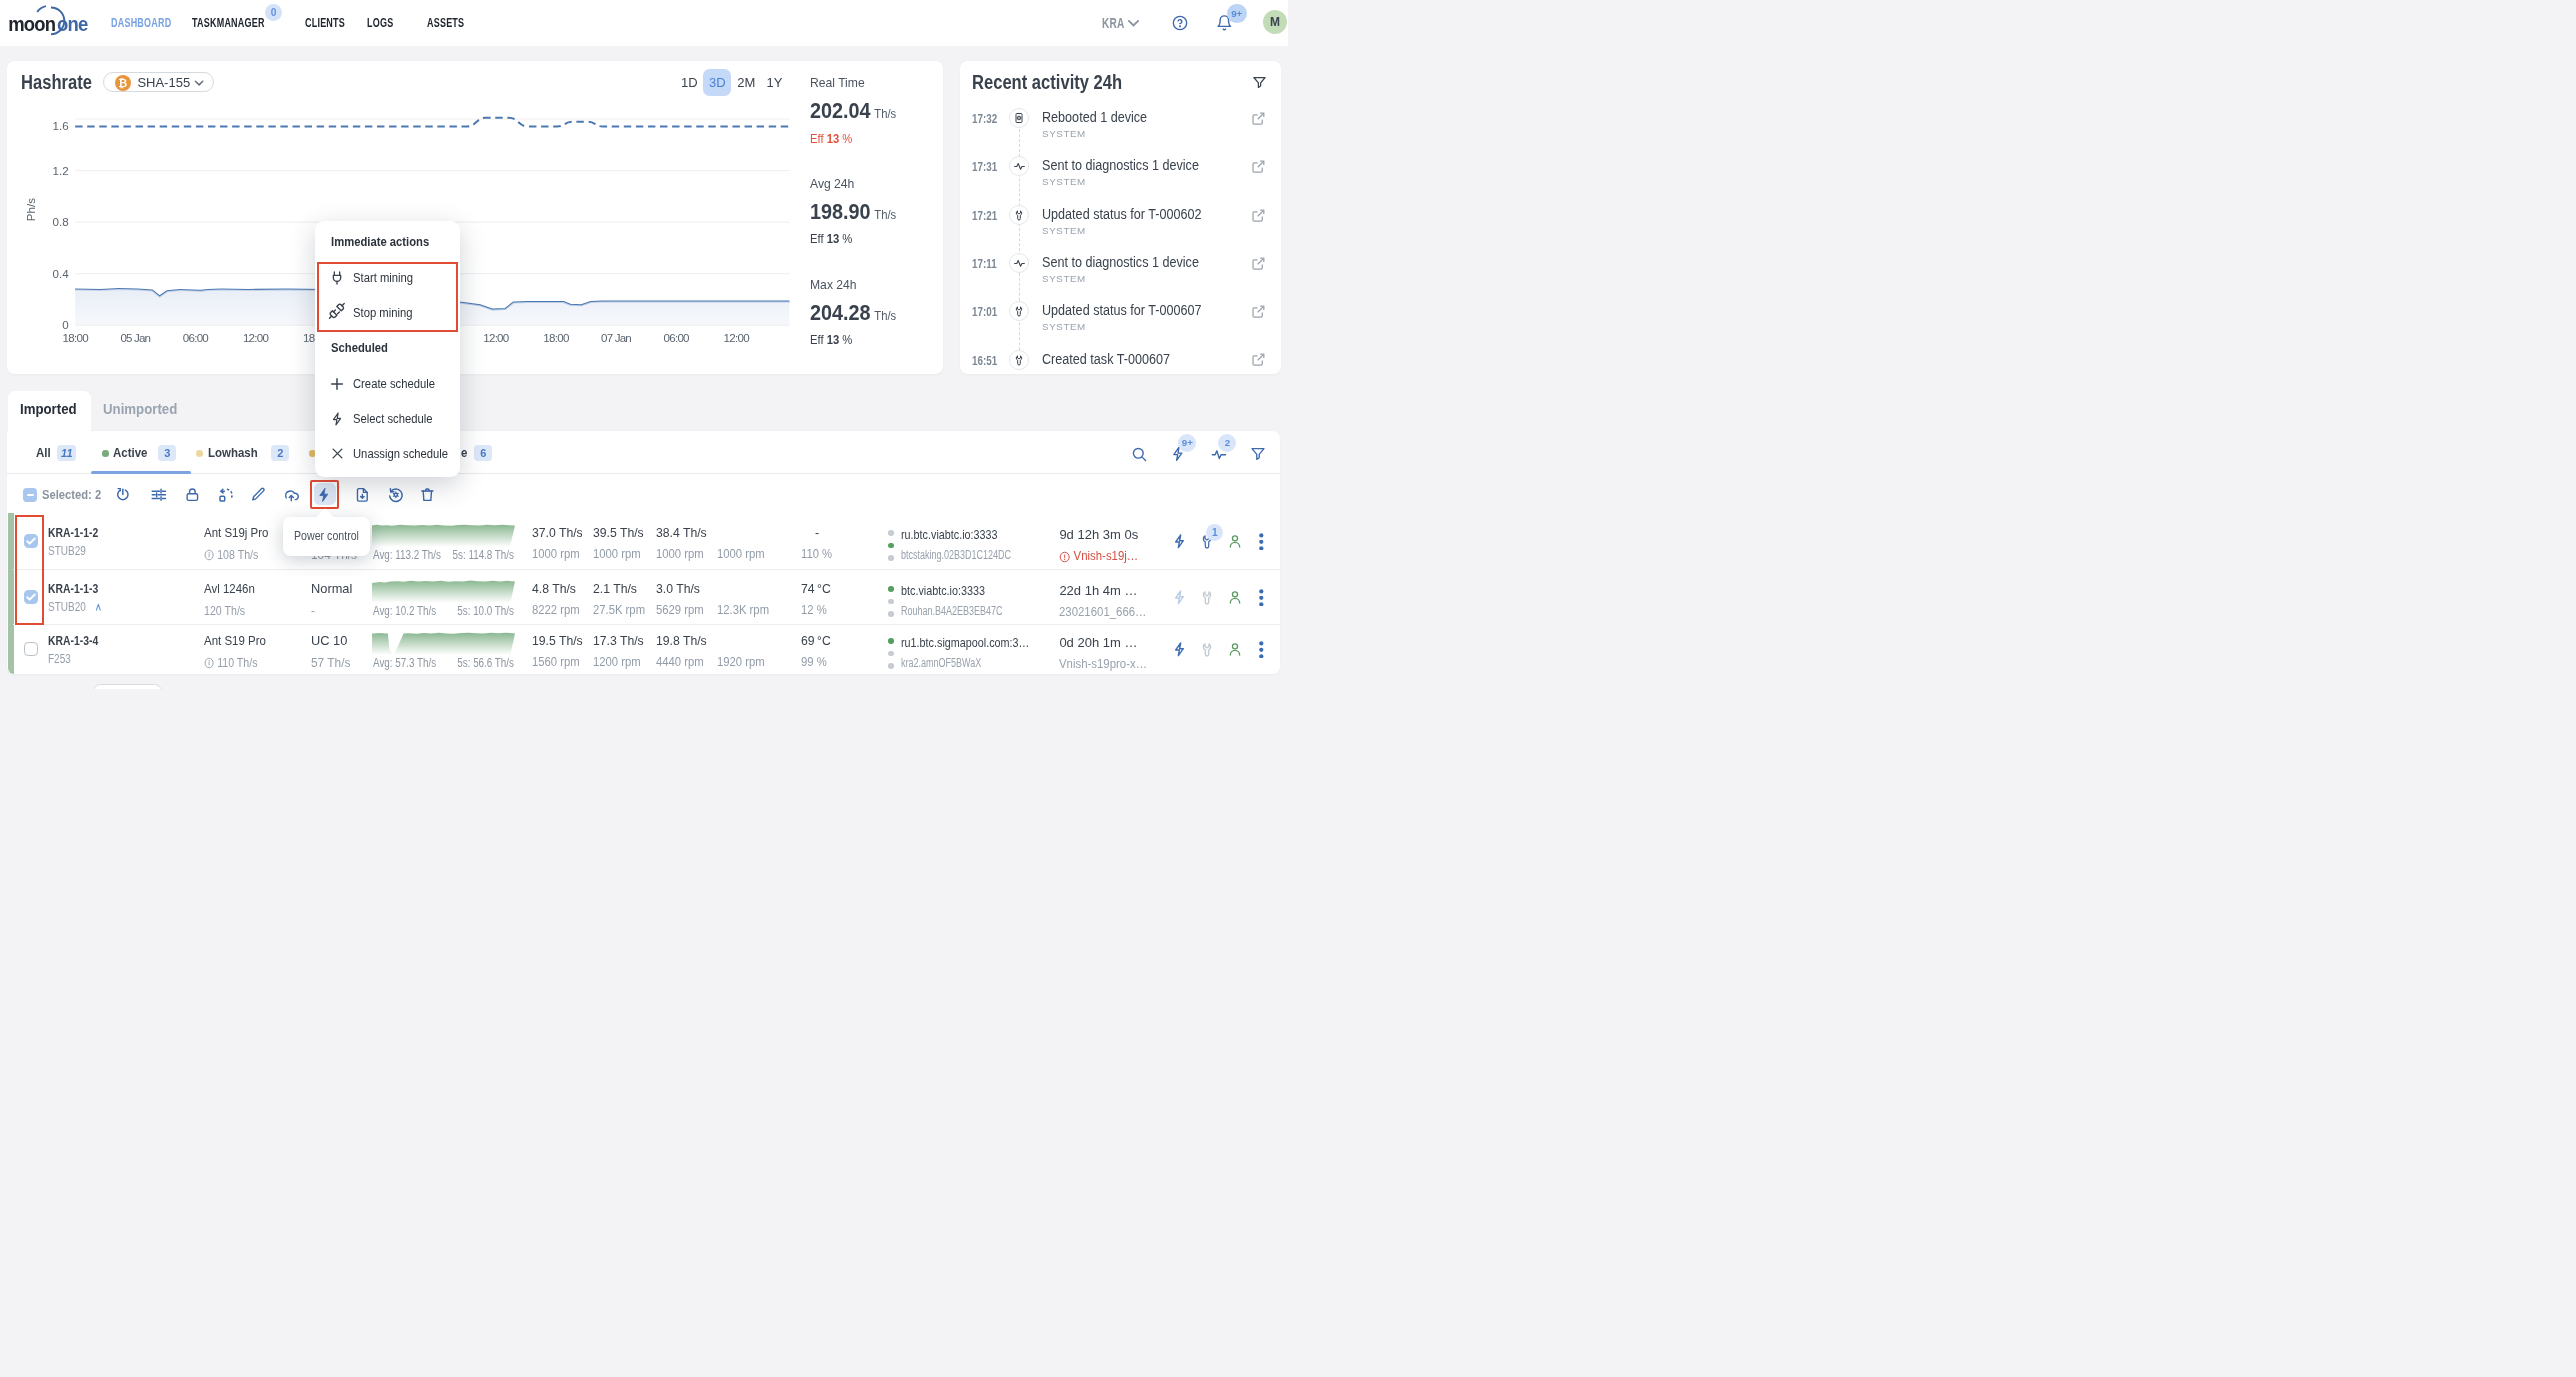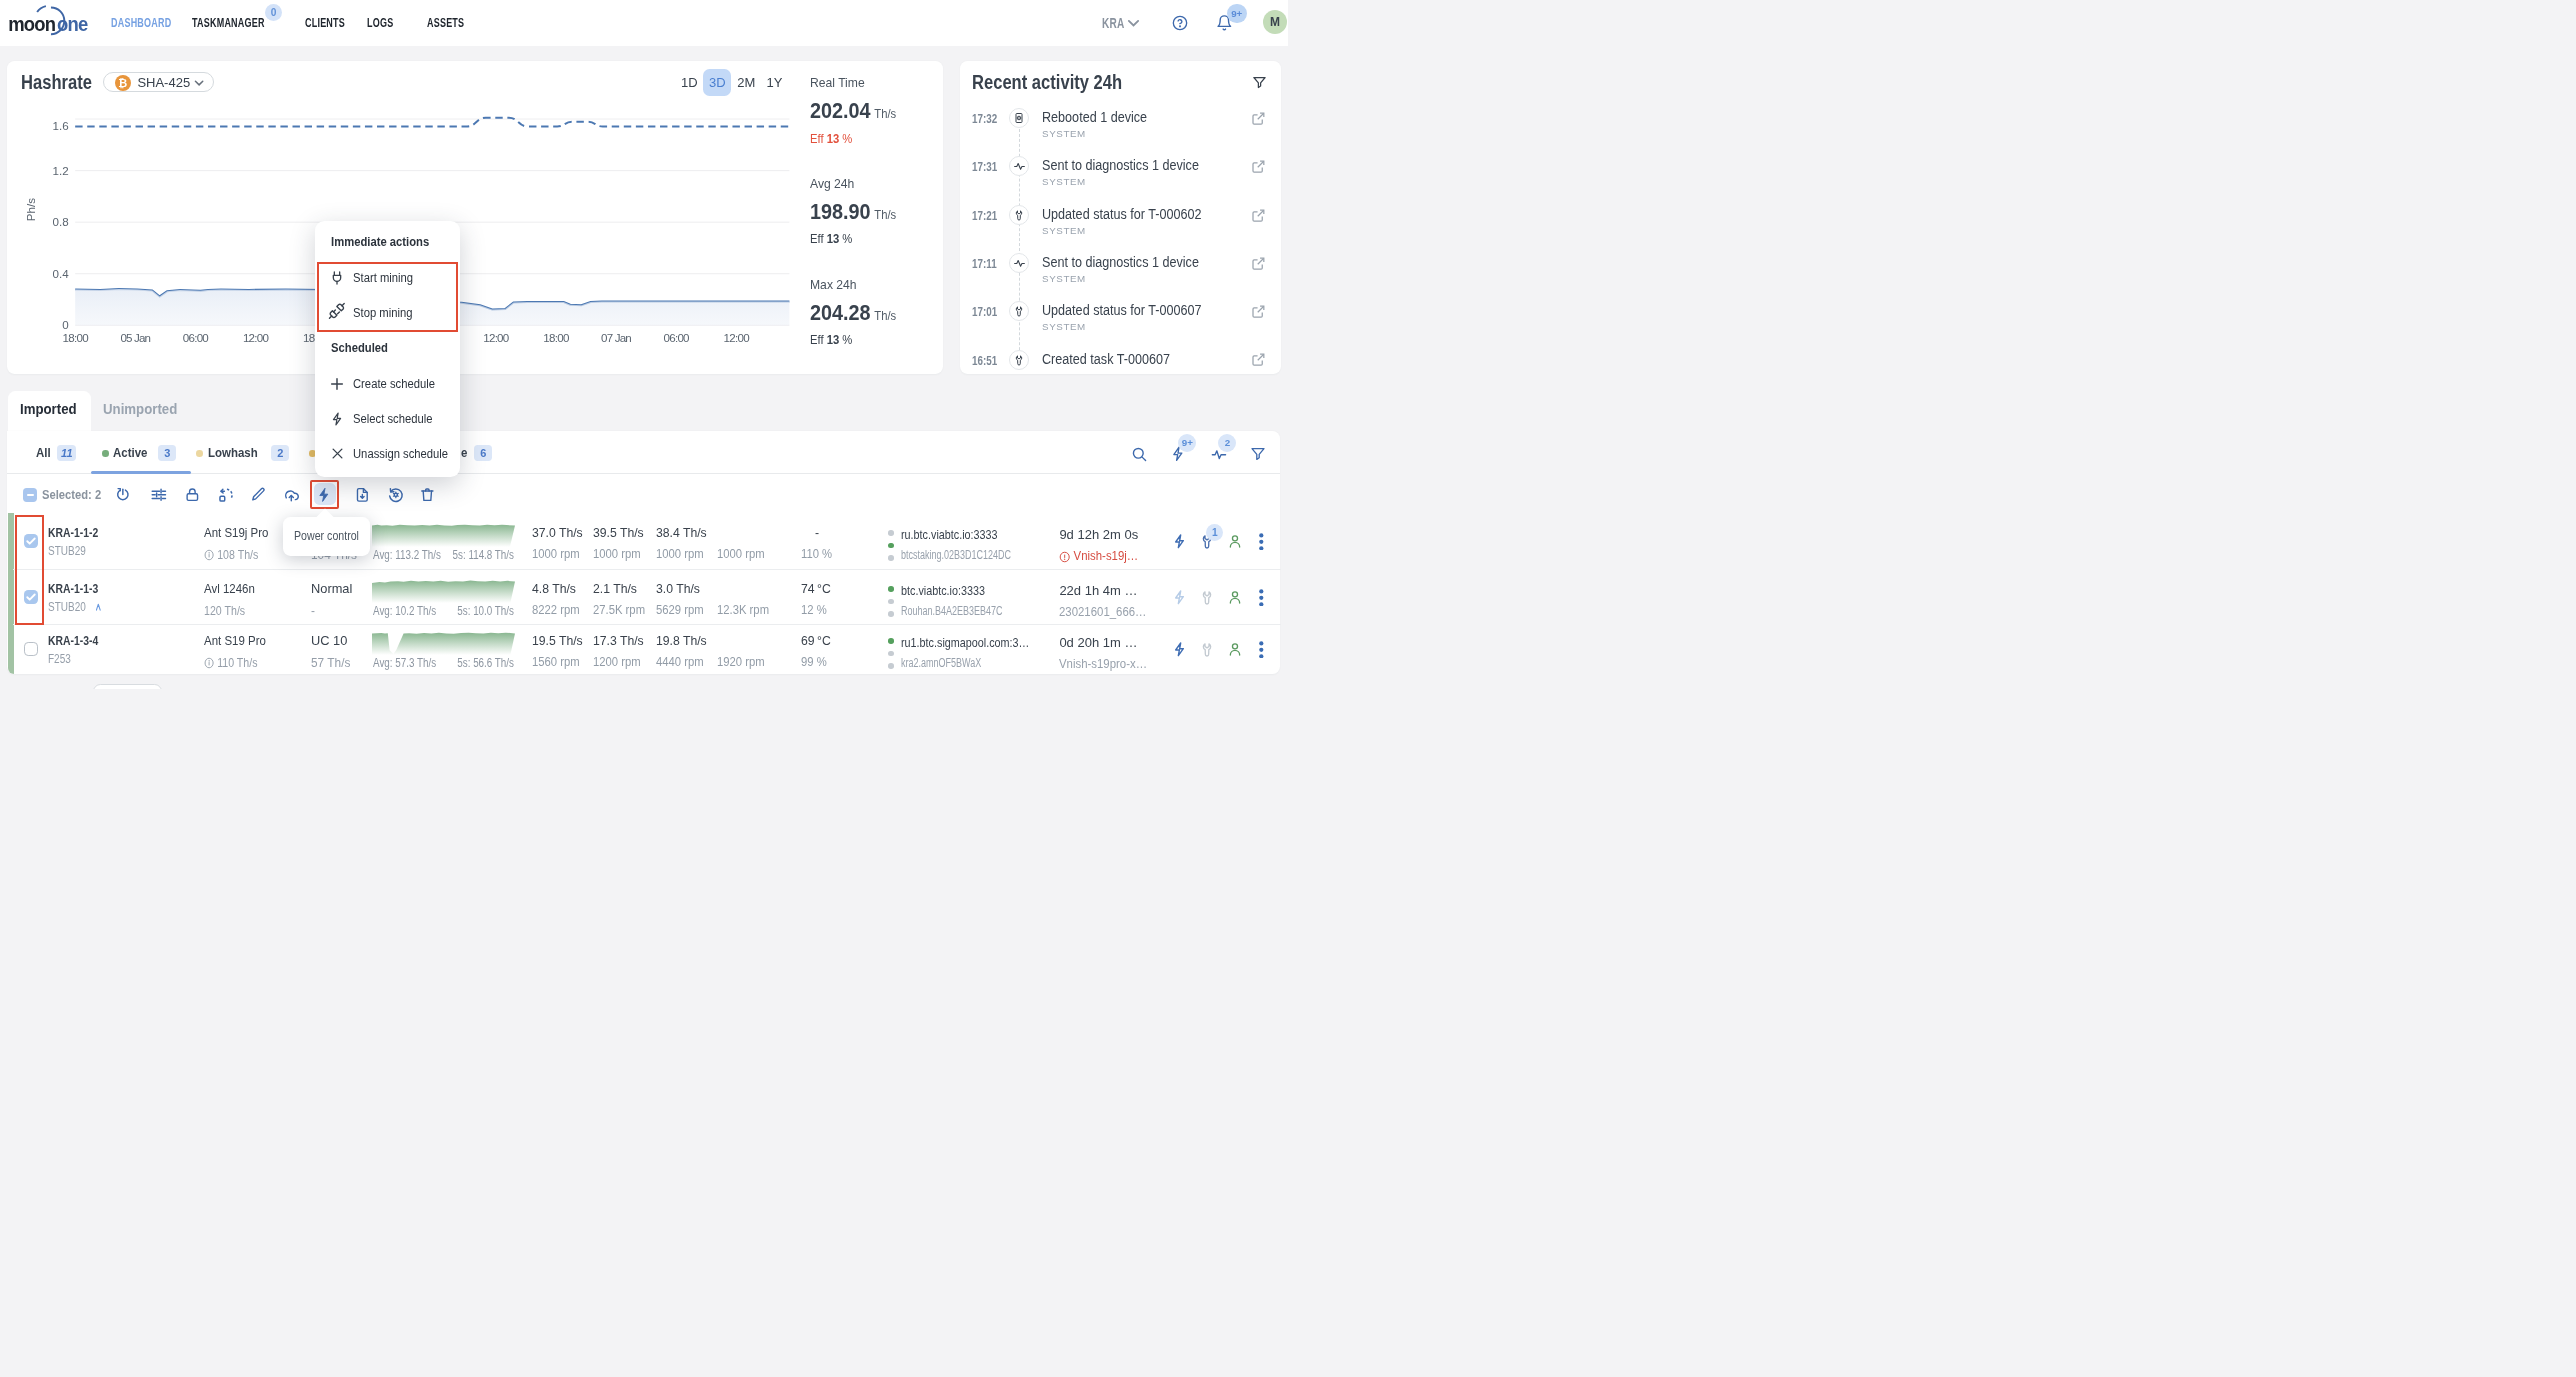--- a/index.html
+++ b/index.html
@@ -79,21 +79,21 @@
       <path d="M13.7 21a2 2 0 0 1-3.4 0" stroke-linecap="round"></path>
     </svg>
   <div class="abs" style="left:1227px; top:3.7px; width:19.5px; height:19.5px; border-radius:50%; background:#bcd5f5; color:#5b8cd8; font-size:9.8px; font-weight:700; text-align:center; line-height:19.5px;">9+</div>
   <div class="abs" style="left:1263px; top:10.2px; width:24px; height:24px; border-radius:50%; background:#c3dcb8; color:#39424d; font-size:12px; font-weight:700; text-align:center; line-height:24px;">M</div>
 </div>
 
 <div class="card" id="hashcard" style="left:7.4px; top:61px; width:936px; height:313px;">
   <div class="abs" style="left:13.5px; top:10.2px; font-size:19.5px; font-weight:700; color:#39424d; transform:scaleX(0.85); transform-origin:0 50%;">Hashrate</div>
   <div class="abs" style="left:96px; top:11px; width:111px; height:20.4px; border:0.9px solid #d5dade; border-radius:11px;">
     <div class="abs" style="left:10.2px; top:1.9px; width:16.3px; height:16.3px; border-radius:50%; background:#e8953b; color:#fff; font-size:11px; font-weight:700; text-align:center; line-height:16.3px;">₿</div>
-    <div class="abs" style="left:33px; top:2.3px; font-size:13px; color:#39424d;">SHA-425</div>
+    <div class="abs" style="left:33px; top:2.3px; font-size:13px; color:#39424d;">SHA-155</div>
     <svg class="abs" style="left:90px; top:7.4px;" width="10.2" height="6.5" viewBox="0 0 12 8">
         <path d="M1.5 1.5l4.5 4.5 4.5-4.5" fill="none" stroke="#666f7a" stroke-width="1.8" stroke-linecap="round"></path>
       </svg>
   </div>
   <div class="abs" style="left:0; top:0; font-size:13px; color:#3a434e;" id="rangebtns">
     <span style="position:absolute; left:671px; top:8.4px; width:22px; text-align:center; line-height:27px;">1D</span>
     <span style="position:absolute; left:696px; top:8.4px; width:28px; height:27px; background:#c3d9f7; border-radius:6.5px; color:#4a7fd0; text-align:center; line-height:27px;">3D</span>
     <span style="position:absolute; left:727px; top:8.4px; width:24px; text-align:center; line-height:27px;">2M</span>
     <span style="position:absolute; left:756px; top:8.4px; width:22px; text-align:center; line-height:27px;">1Y</span>
   </div>
@@ -409,21 +409,21 @@
     <div class="rv" style="left:649px;">38.4 Th/s</div>
         <div class="rr" style="left:649px;">1000 rpm</div>
     <div class="rr" style="left:710px;">1000 rpm</div>
     <div class="rv" style="left:808px;">-</div>
         <div class="rr" style="left:794px;">110 %</div>
     <div class="pdot" style="top:-10.7px; background:#c6ccd2;"></div>
     <div class="pdot" style="top:1.9px; background:#55a05e;"></div>
     <div class="pdot" style="top:14px; background:#c6ccd2;"></div>
     <div class="pool1">ru.btc.viabtc.io:3333</div>
     <div class="pool2">btcstaking.02B3D1C124DC</div>
-    <div class="rdur">9d 12h 2m 0s</div>
+    <div class="rdur">9d 12h 3m 0s</div>
     <div class="rdur2" style="color:#d64c41;"><svg style="display:inline-block; vertical-align:-2.3px" width="12" height="12" viewBox="0 0 24 24" fill="none" stroke="#d64c41" stroke-width="2">
             <circle cx="12" cy="12" r="9.5"></circle>
             <path d="M12 8v5" stroke-linecap="round"></path>
             <circle cx="12" cy="16.4" r="0.6" fill="#d64c41"></circle>
           </svg> Vnish-s19j…</div>
     <div class="ricon" style="left:1165px;">
           <svg width="16" height="16.7" viewBox="0 0 24 24" fill="none" stroke="#3f6db3" stroke-width="2.1" stroke-linejoin="round">
             <path d="M13 2.5L5.5 13H11l-1.5 8.5L17 11h-5.5l1.5-8.5z"></path>
           </svg>
         </div>

